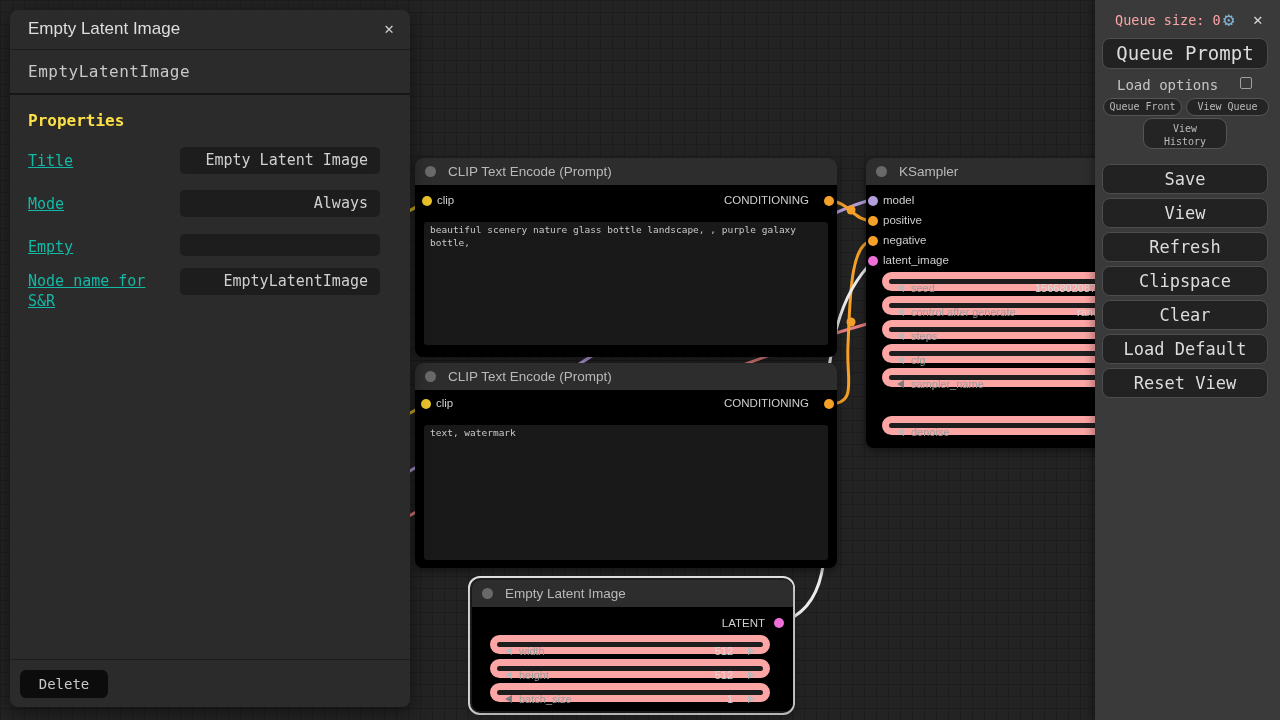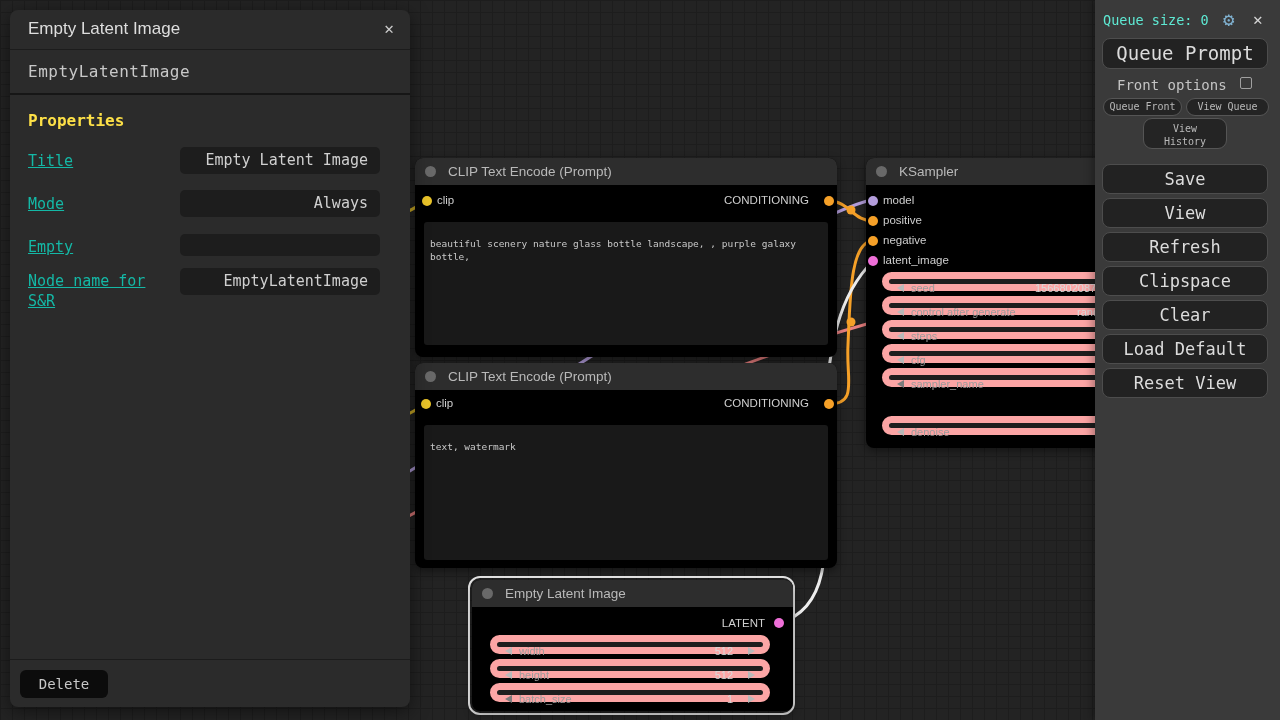--- a/index.html
+++ b/index.html
@@ -44,21 +44,21 @@
   }
   .port-dot { position:absolute; width:10px; height:10px; border-radius:50%; }
   .dot-yellow { background:#e9c329; }
   .dot-orange { background:#f5a028; }
   .dot-purple { background:#b39ddb; }
   .dot-pink   { background:#ef6fd8; }
   .port-label { position:absolute; font-size:11.5px; color:#cfcfcf; white-space:nowrap; }
   .prompt-box {
     position:absolute; left:9px; right:9px;
     background:#191919; border-radius:3px;
-    padding:15px 6px;
+    padding:1px 6px;
     font-family:"DejaVu Sans Mono", monospace;
     font-size:9.5px; line-height:13px; color:#c9c9c9;
     white-space:pre-wrap; word-break:break-word;
   }
   .widget-pill {
     position:absolute; height:19px;
     background:#1e1e1e; border:7px solid #fca5a5; border-radius:10px;
   }
   .widget-label {
     position:absolute; left:22px; top:3px;
@@ -139,21 +139,21 @@
     font-size:14px; color:#c8c8c8;
   }
 
   
   #menu {
     position:absolute; left:1095px; top:0; width:185px; height:720px;
     background:#3a3a3a; z-index:4;
     box-shadow:-3px 0 8px rgba(0,0,0,.3);
     font-family:"DejaVu Sans Mono", monospace;
   }
-  #queue-size { position:absolute; left:8px; top:12px; font-size:13.5px; color:#5eead4; }
+  #queue-size { position:absolute; left:20px; top:12px; font-size:13.5px; color:#fca5a5; }
   #menu-gear { position:absolute; left:128px; top:8px; font-size:19px; color:#7fb0cf; cursor:pointer; line-height:22px;}
   #menu-close { position:absolute; left:158px; top:10px; font-size:16px; color:#d5d5d5; cursor:pointer; }
   .menu-btn {
     position:absolute; left:7px; width:166px; height:30px;
     background:#222222; border:1px solid #4d4d4d; border-radius:8px;
     color:#dcdcdc; text-align:center; cursor:pointer;
     font-family:"DejaVu Sans Mono", monospace;
   }
   #queue-prompt-button { top:38px; height:31px; font-size:19px; line-height:29px; }
   .big-btn { font-size:17px; line-height:28px; }
@@ -335,21 +335,21 @@
     <div id="delete-button">Delete</div>
   </div>
 
   <div id="menu">
     <span id="queue-size">Queue size: 0</span>
     <span id="menu-gear">⚙</span>
     <span id="menu-close">✕</span>
 
     <button class="menu-btn" id="queue-prompt-button">Queue Prompt</button>
 
-    <span id="extra-options-label">Front options</span>
+    <span id="extra-options-label">Load options</span>
     <span id="extra-options-checkbox"></span>
 
     <button class="small-btn" id="queue-front-button">Queue Front</button>
     <button class="small-btn" id="view-queue-button">View Queue</button>
     <button class="small-btn" id="view-history-button">
       <span>View</span><br>
       <span>History</span>
     </button>
 
     <button class="menu-btn big-btn" id="btn-save">Save</button>

